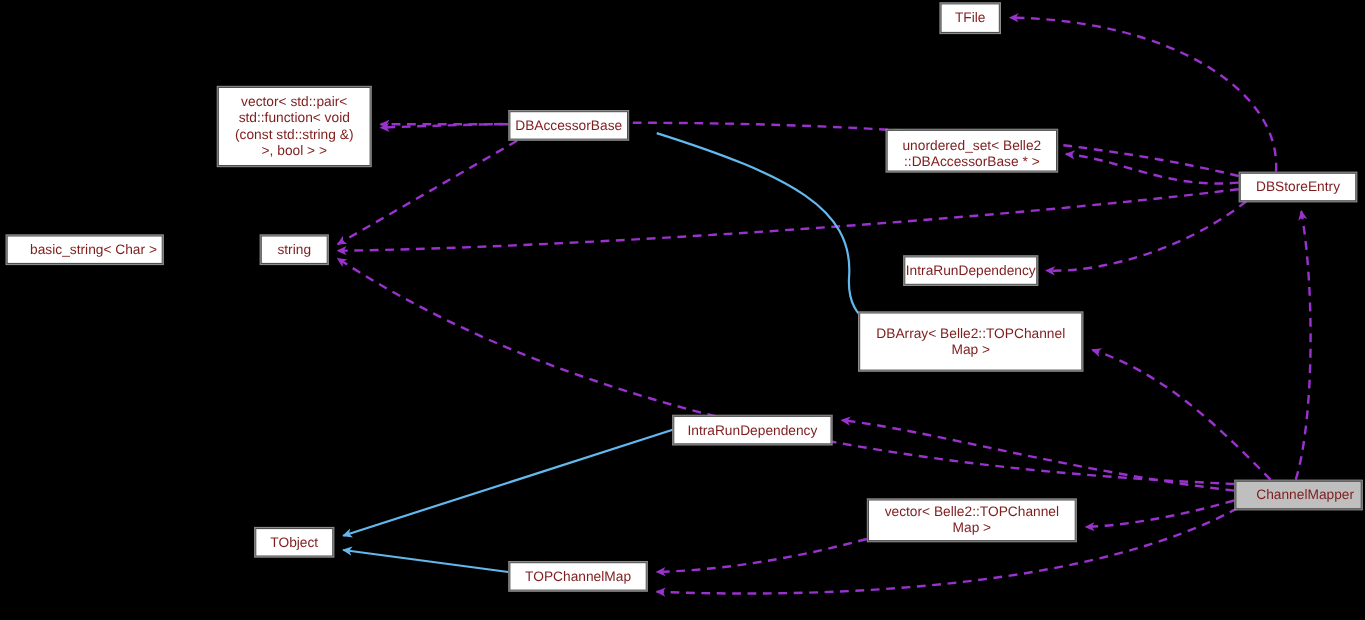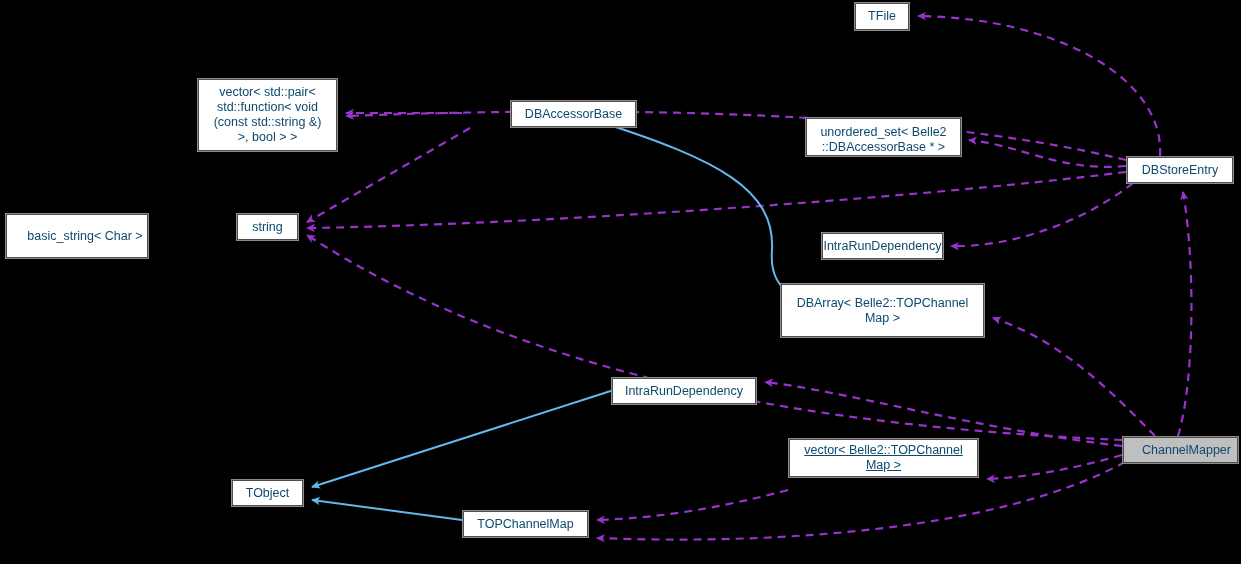--- a/index.html
+++ b/index.html
@@ -4,21 +4,21 @@
 <style>
   html,body{margin:0;padding:0;background:#000;}
   #canvas{position:relative;width:1241px;height:564px;background:#000;overflow:hidden;}
   #edges{position:absolute;left:0;top:0;width:1241px;height:564px;}
   .node{
     position:absolute;
     box-sizing:border-box;
     background:#ffffff;
     border:1px solid #4d4d4d;
     outline:1px solid #8c8c8c;
-    color:#0c4a6e;
+    color:#7f1d1d;
     font-family:"Liberation Sans", sans-serif;
     font-size:12.5px;
     line-height:15px;
     text-align:center;
     display:flex;
     align-items:center;
     justify-content:center;
     white-space:pre-line;
     z-index:5;
   }
@@ -57,29 +57,29 @@
         <path d="M 620,388 L 312,487" fill="none" stroke="#63b8ee" stroke-width="2" marker-end="url(#arrow-inherit)"></path>
         <path d="M 462,520 L 312,500" fill="none" stroke="#63b8ee" stroke-width="2" marker-end="url(#arrow-inherit)"></path>
       </g>
   </svg>
   <div id="nodes">
       <div class="node" style="left: 855px; top: 3px; width: 54px; height: 27px;"><span>TFile</span></div>
       <div class="node" style="left: 198px; top: 79px; width: 139px; height: 72px;"><span>vector&lt; std::pair&lt;
 std::function&lt; void
 (const std::string &amp;)
 &gt;, bool &gt; &gt;</span></div>
-      <div class="node" style="left: 463px; top: 101px; width: 125px; height: 26px; margin-left: 48px;"><span>DBAccessorBase</span></div>
+      <div class="node" style="left: 463px; top: 101px; width: 108px; height: 26px;"><span>DBAccessorBase</span></div>
       <div class="node" style="left: 806px; top: 118px; width: 155px; height: 38px; align-items: flex-end;"><span>unordered_set&lt; Belle2
 ::DBAccessorBase * &gt;</span></div>
       <div class="node" style="left: 1127px; top: 157px; width: 106px; height: 26px; justify-content: center;"><span>DBStoreEntry</span></div>
-      <div class="node" style="left: 6px; top: 214px; width: 142px; height: 44px; padding-left: 16px;"><span>basic_string&lt; Char &gt;</span></div>
+      <div class="node" style="left: 6px; top: 214px; width: 142px; height: 26px; padding-left: 16px;"><span>basic_string&lt; Char &gt;</span></div>
       <div class="node" style="left: 237px; top: 214px; width: 61px; height: 26px;"><span>string</span></div>
       <div class="node" style="left: 822px; top: 233px; width: 121px; height: 26px;"><span>IntraRunDependency</span></div>
       <div class="node" style="left: 781px; top: 284px; width: 203px; height: 53px; justify-content: flex-end;"><span>DBArray&lt; Belle2::TOPChannel
 Map &gt;</span></div>
       <div class="node" style="left: 612px; top: 378px; width: 144px; height: 26px;"><span>IntraRunDependency</span></div>
       <div class="node current" style="left: 1123px; top: 437px; width: 115px; height: 26px;"><span>ChannelMapper</span></div>
       <div class="node" style="left: 232px; top: 480px; width: 71px; height: 26px;"><span>TObject</span></div>
-      <div class="node" style="left: 789px; top: 439px; width: 189px; height: 38px; text-decoration: underline;"><span>vector&lt; Belle2::TOPChannel
+      <div class="node" style="left: 789px; top: 454px; width: 189px; height: 38px;"><span>vector&lt; Belle2::TOPChannel
 Map &gt;</span></div>
       <div class="node" style="left: 463px; top: 511px; width: 125px; height: 26px;"><span>TOPChannelMap</span></div>
     </div>
 </div>
 
 </body></html>

